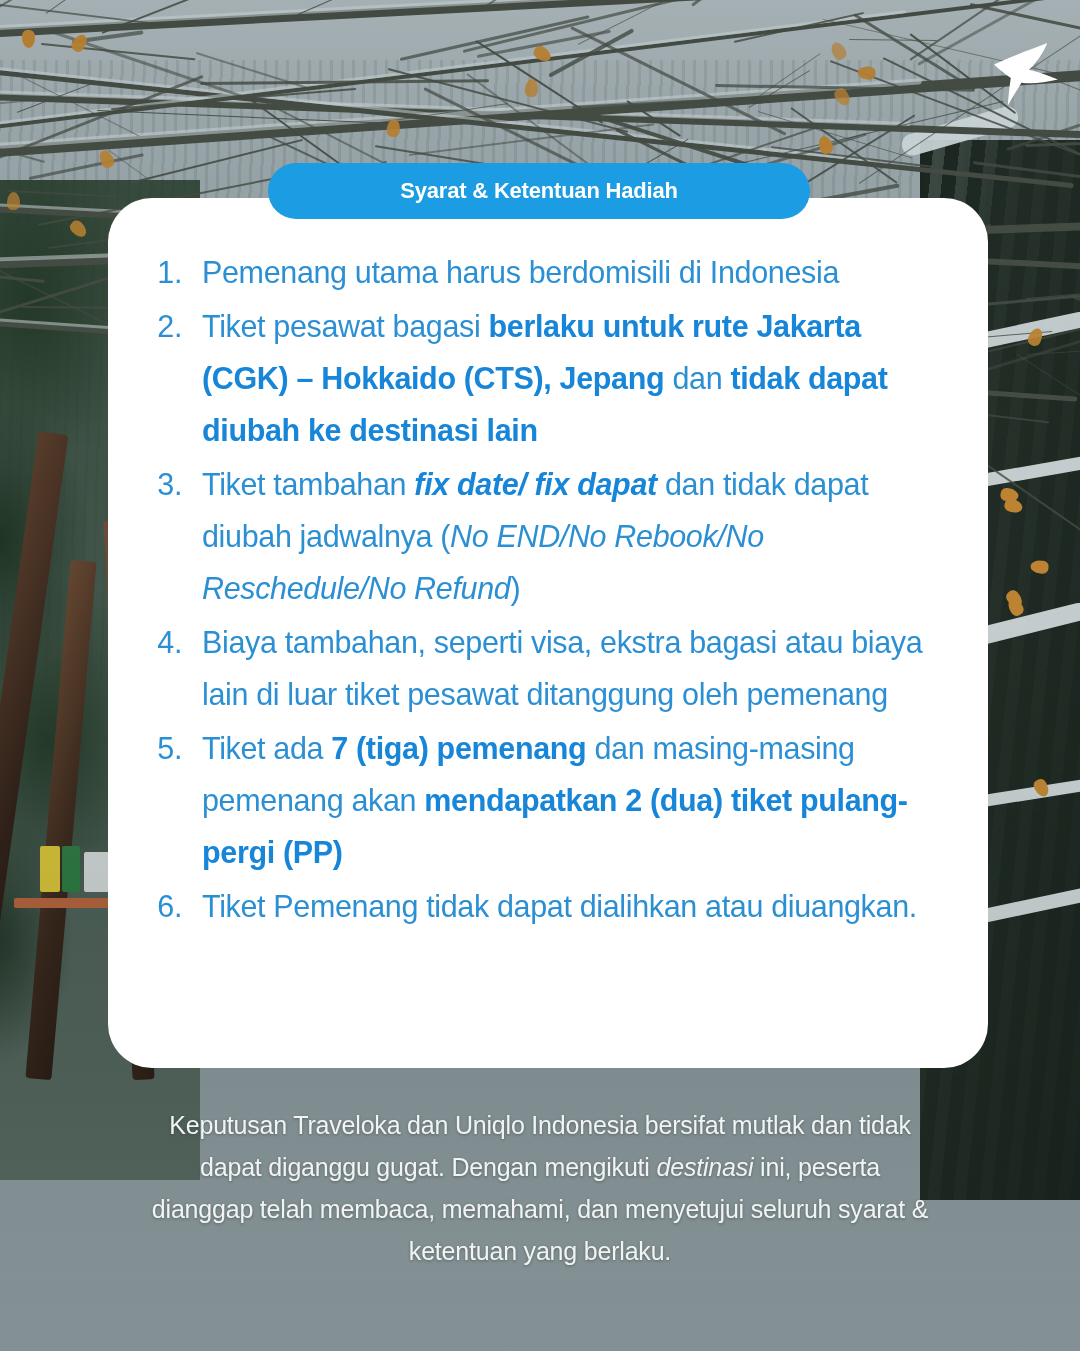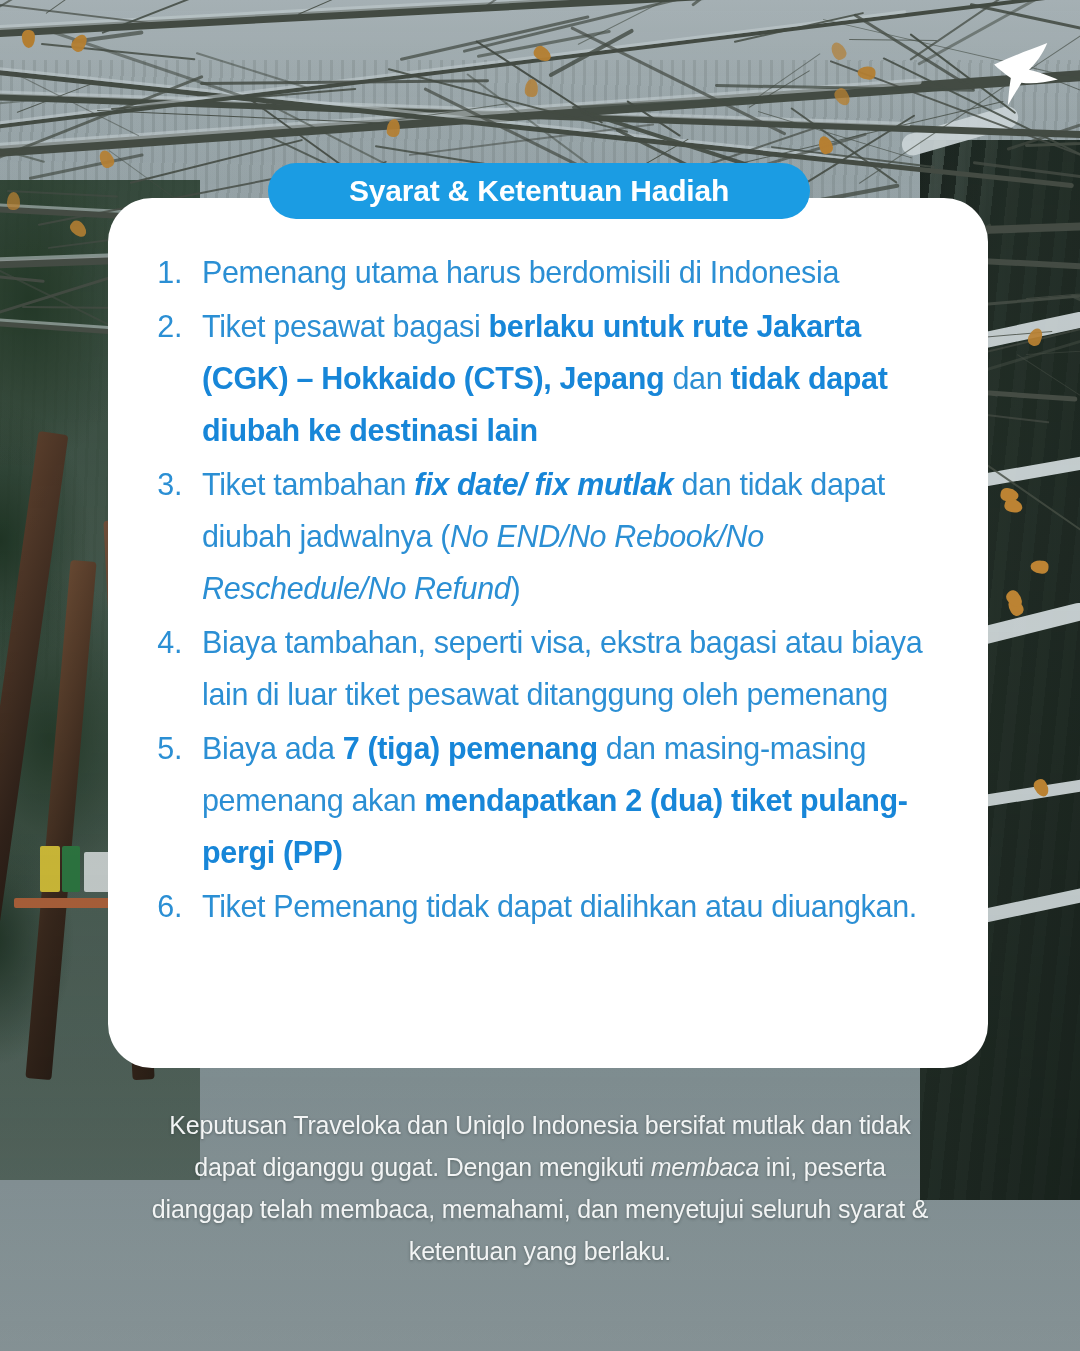--- a/index.html
+++ b/index.html
@@ -125,21 +125,21 @@
     position:absolute;
     left:268px; top:163px;
     width:542px; height:56px;
     background:#1b9ce3;
     border-radius:30px;
     display:flex; align-items:center; justify-content:center;
     z-index:4;
   }
   .title-badge span {
     color:#ffffff;
-    font-size:30px;
+    font-size:22px;
     font-weight:bold;
     letter-spacing:-0.2px;
     white-space:nowrap;
   }
 
   
   .card {
     position:absolute;
     left:108px; top:198px;
     width:880px; height:870px;
@@ -419,20 +419,20 @@
 </div>
 
 <div class="title-badge">
   <span>Syarat &amp; Ketentuan Hadiah</span>
 </div>
 
 <div class="card">
   <ol class="terms" id="terms-list">
       <li><span>Pemenang utama harus berdomisili di Indonesia</span></li>
       <li><span>Tiket pesawat bagasi </span><b>berlaku untuk rute Jakarta (CGK) – Hokkaido (CTS), Jepang</b><span> dan </span><b>tidak dapat diubah ke destinasi lain</b></li>
-      <li><span>Tiket tambahan </span><b><i>fix date/ fix mutlak</i></b><span> dan tidak dapat diubah jadwalnya (</span><i>No END/No Rebook/No Reschedule/No Refund</i><span>)</span></li>
+      <li><span>Tiket tambahan </span><b><i>fix date/ fix dapat</i></b><span> dan tidak dapat diubah jadwalnya (</span><i>No END/No Rebook/No Reschedule/No Refund</i><span>)</span></li>
       <li><span>Biaya tambahan, seperti visa, ekstra bagasi atau biaya lain di luar tiket pesawat ditanggung oleh pemenang</span></li>
-      <li><span>Biaya ada </span><b>7 (tiga) pemenang</b><span> dan masing-masing pemenang akan </span><b>mendapatkan 2 (dua) tiket pulang-pergi (PP)</b></li>
+      <li><span>Tiket ada </span><b>7 (tiga) pemenang</b><span> dan masing-masing pemenang akan </span><b>mendapatkan 2 (dua) tiket pulang-pergi (PP)</b></li>
       <li><span>Tiket Pemenang tidak dapat dialihkan atau diuangkan.</span></li>
     </ol>
 </div>
 
-<div class="footer" id="footer-text"><span>Keputusan Traveloka dan Uniqlo Indonesia bersifat mutlak dan tidak dapat diganggu gugat. Dengan mengikuti </span><i>membaca</i><span> ini, peserta dianggap telah membaca, memahami, dan menyetujui seluruh syarat &amp; ketentuan yang berlaku.</span></div>
+<div class="footer" id="footer-text"><span>Keputusan Traveloka dan Uniqlo Indonesia bersifat mutlak dan tidak dapat diganggu gugat. Dengan mengikuti </span><i>destinasi</i><span> ini, peserta dianggap telah membaca, memahami, dan menyetujui seluruh syarat &amp; ketentuan yang berlaku.</span></div>
 
 </body></html>

